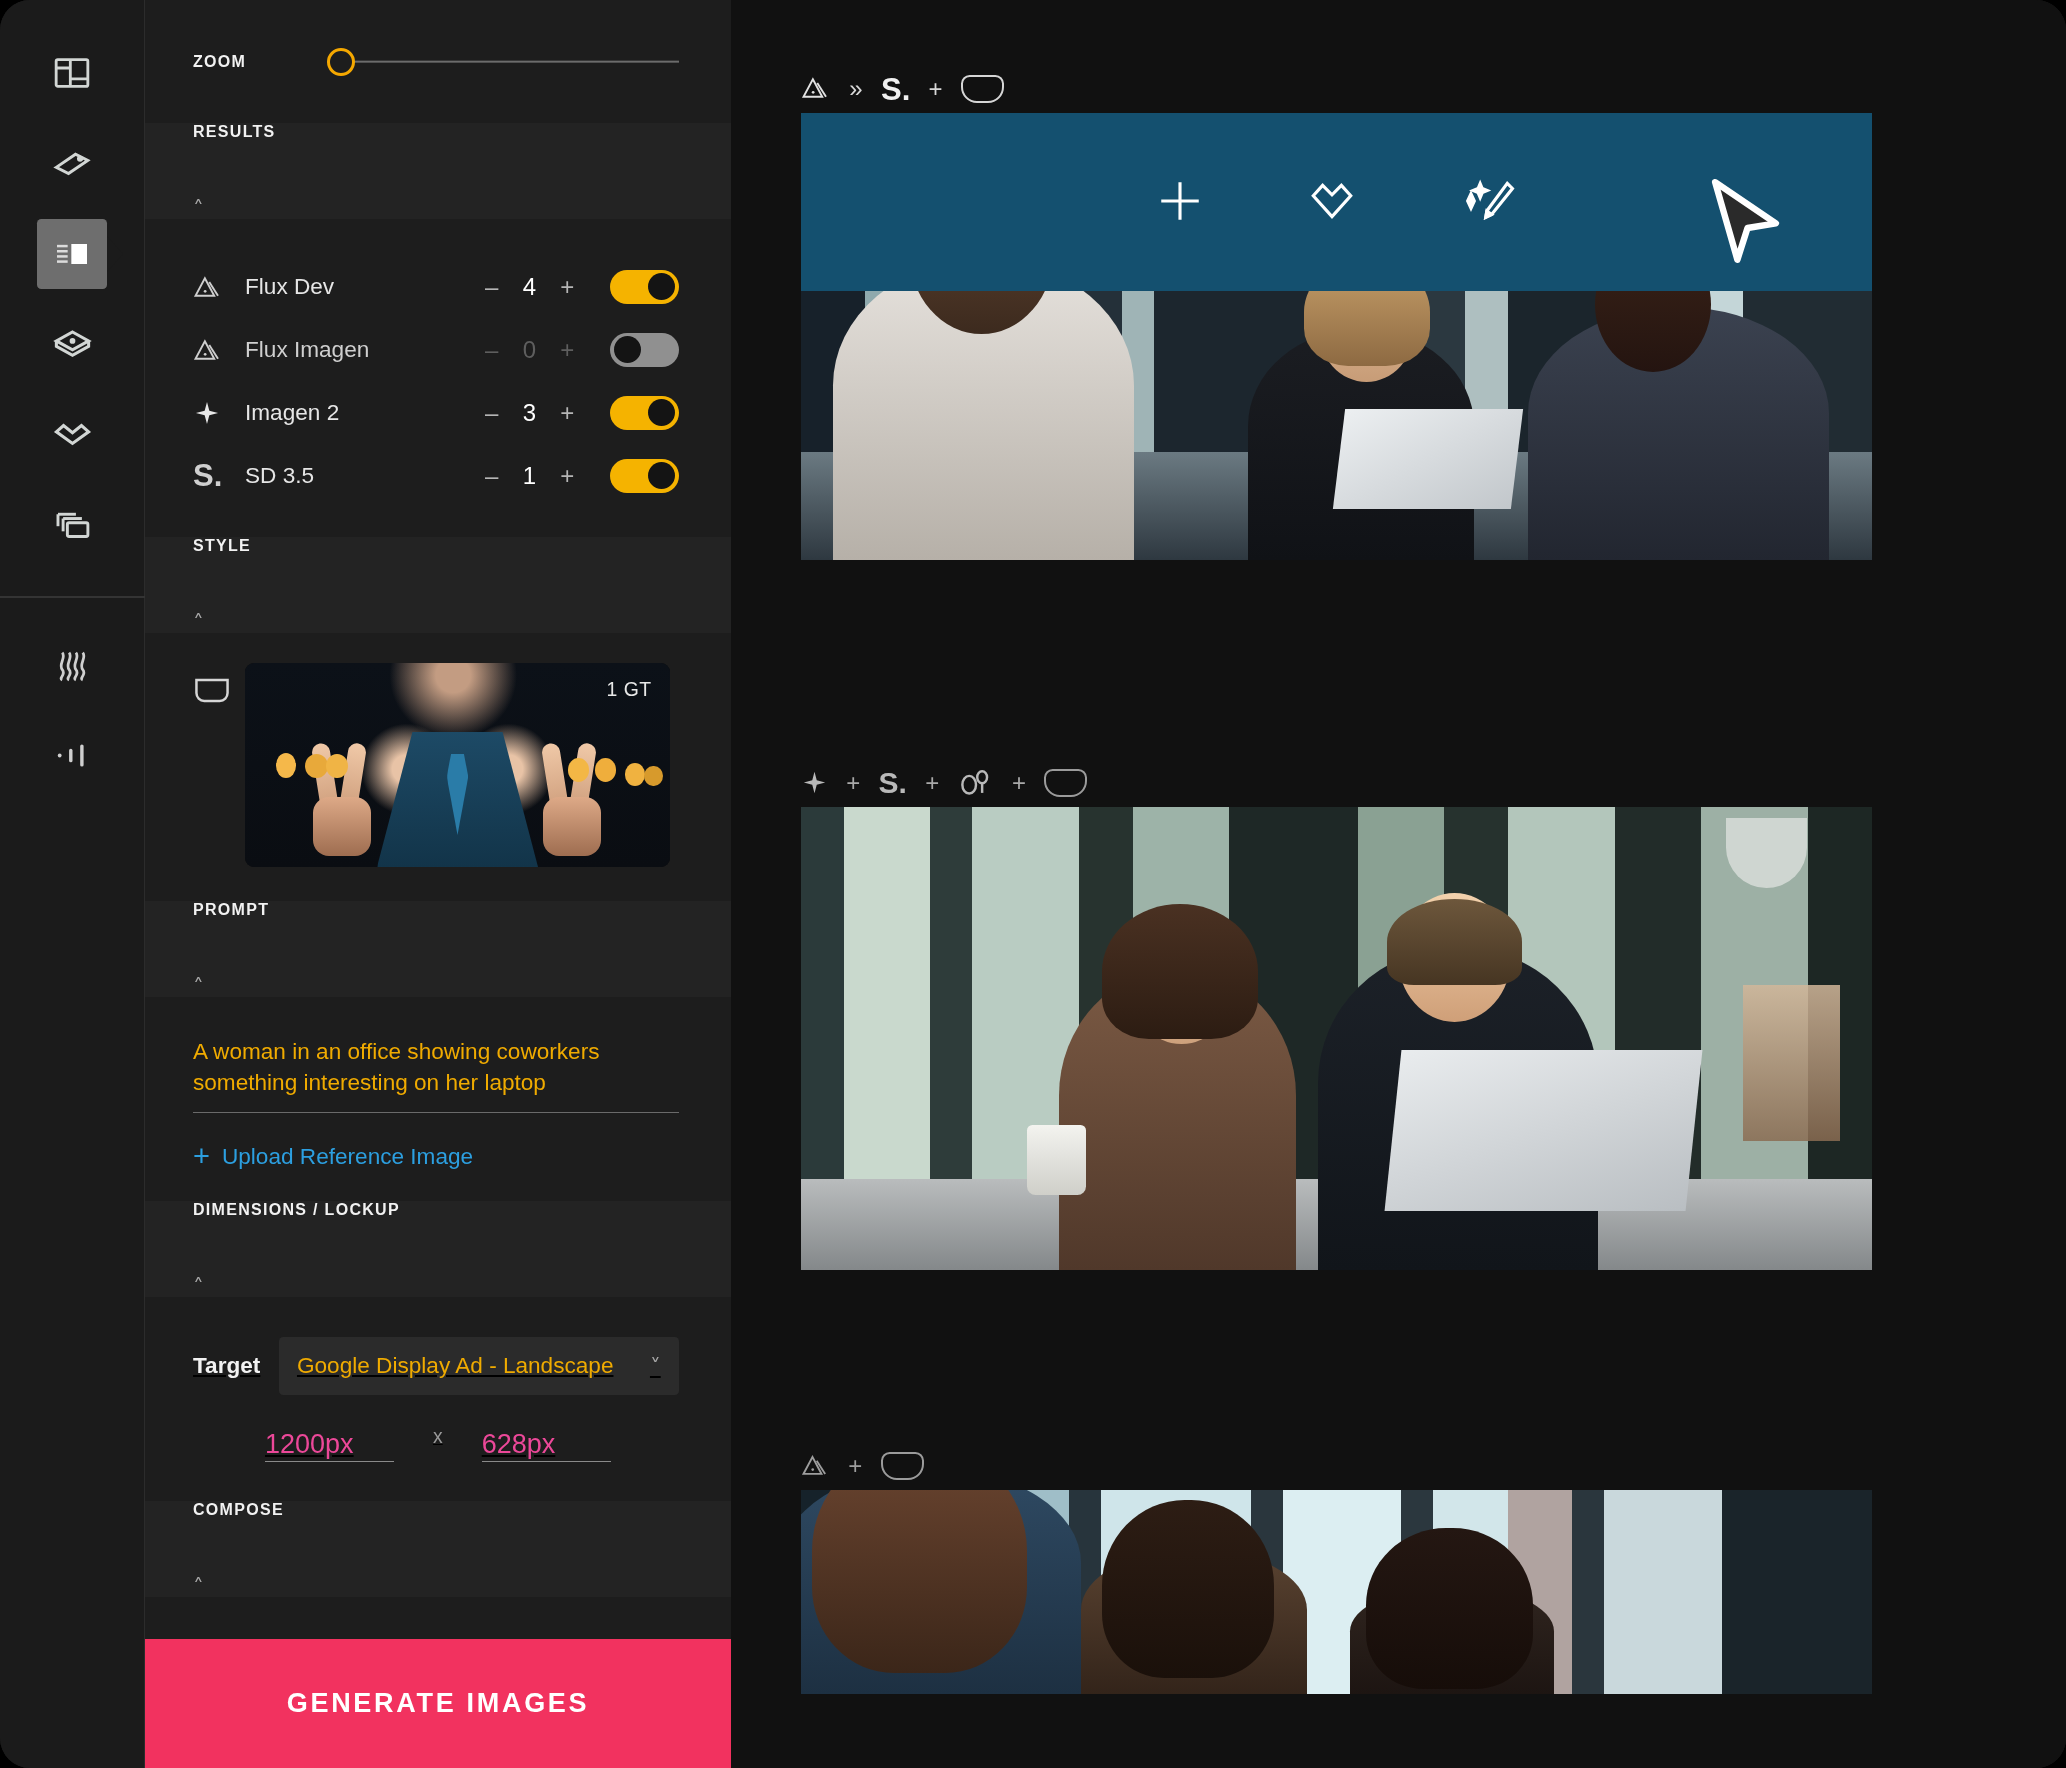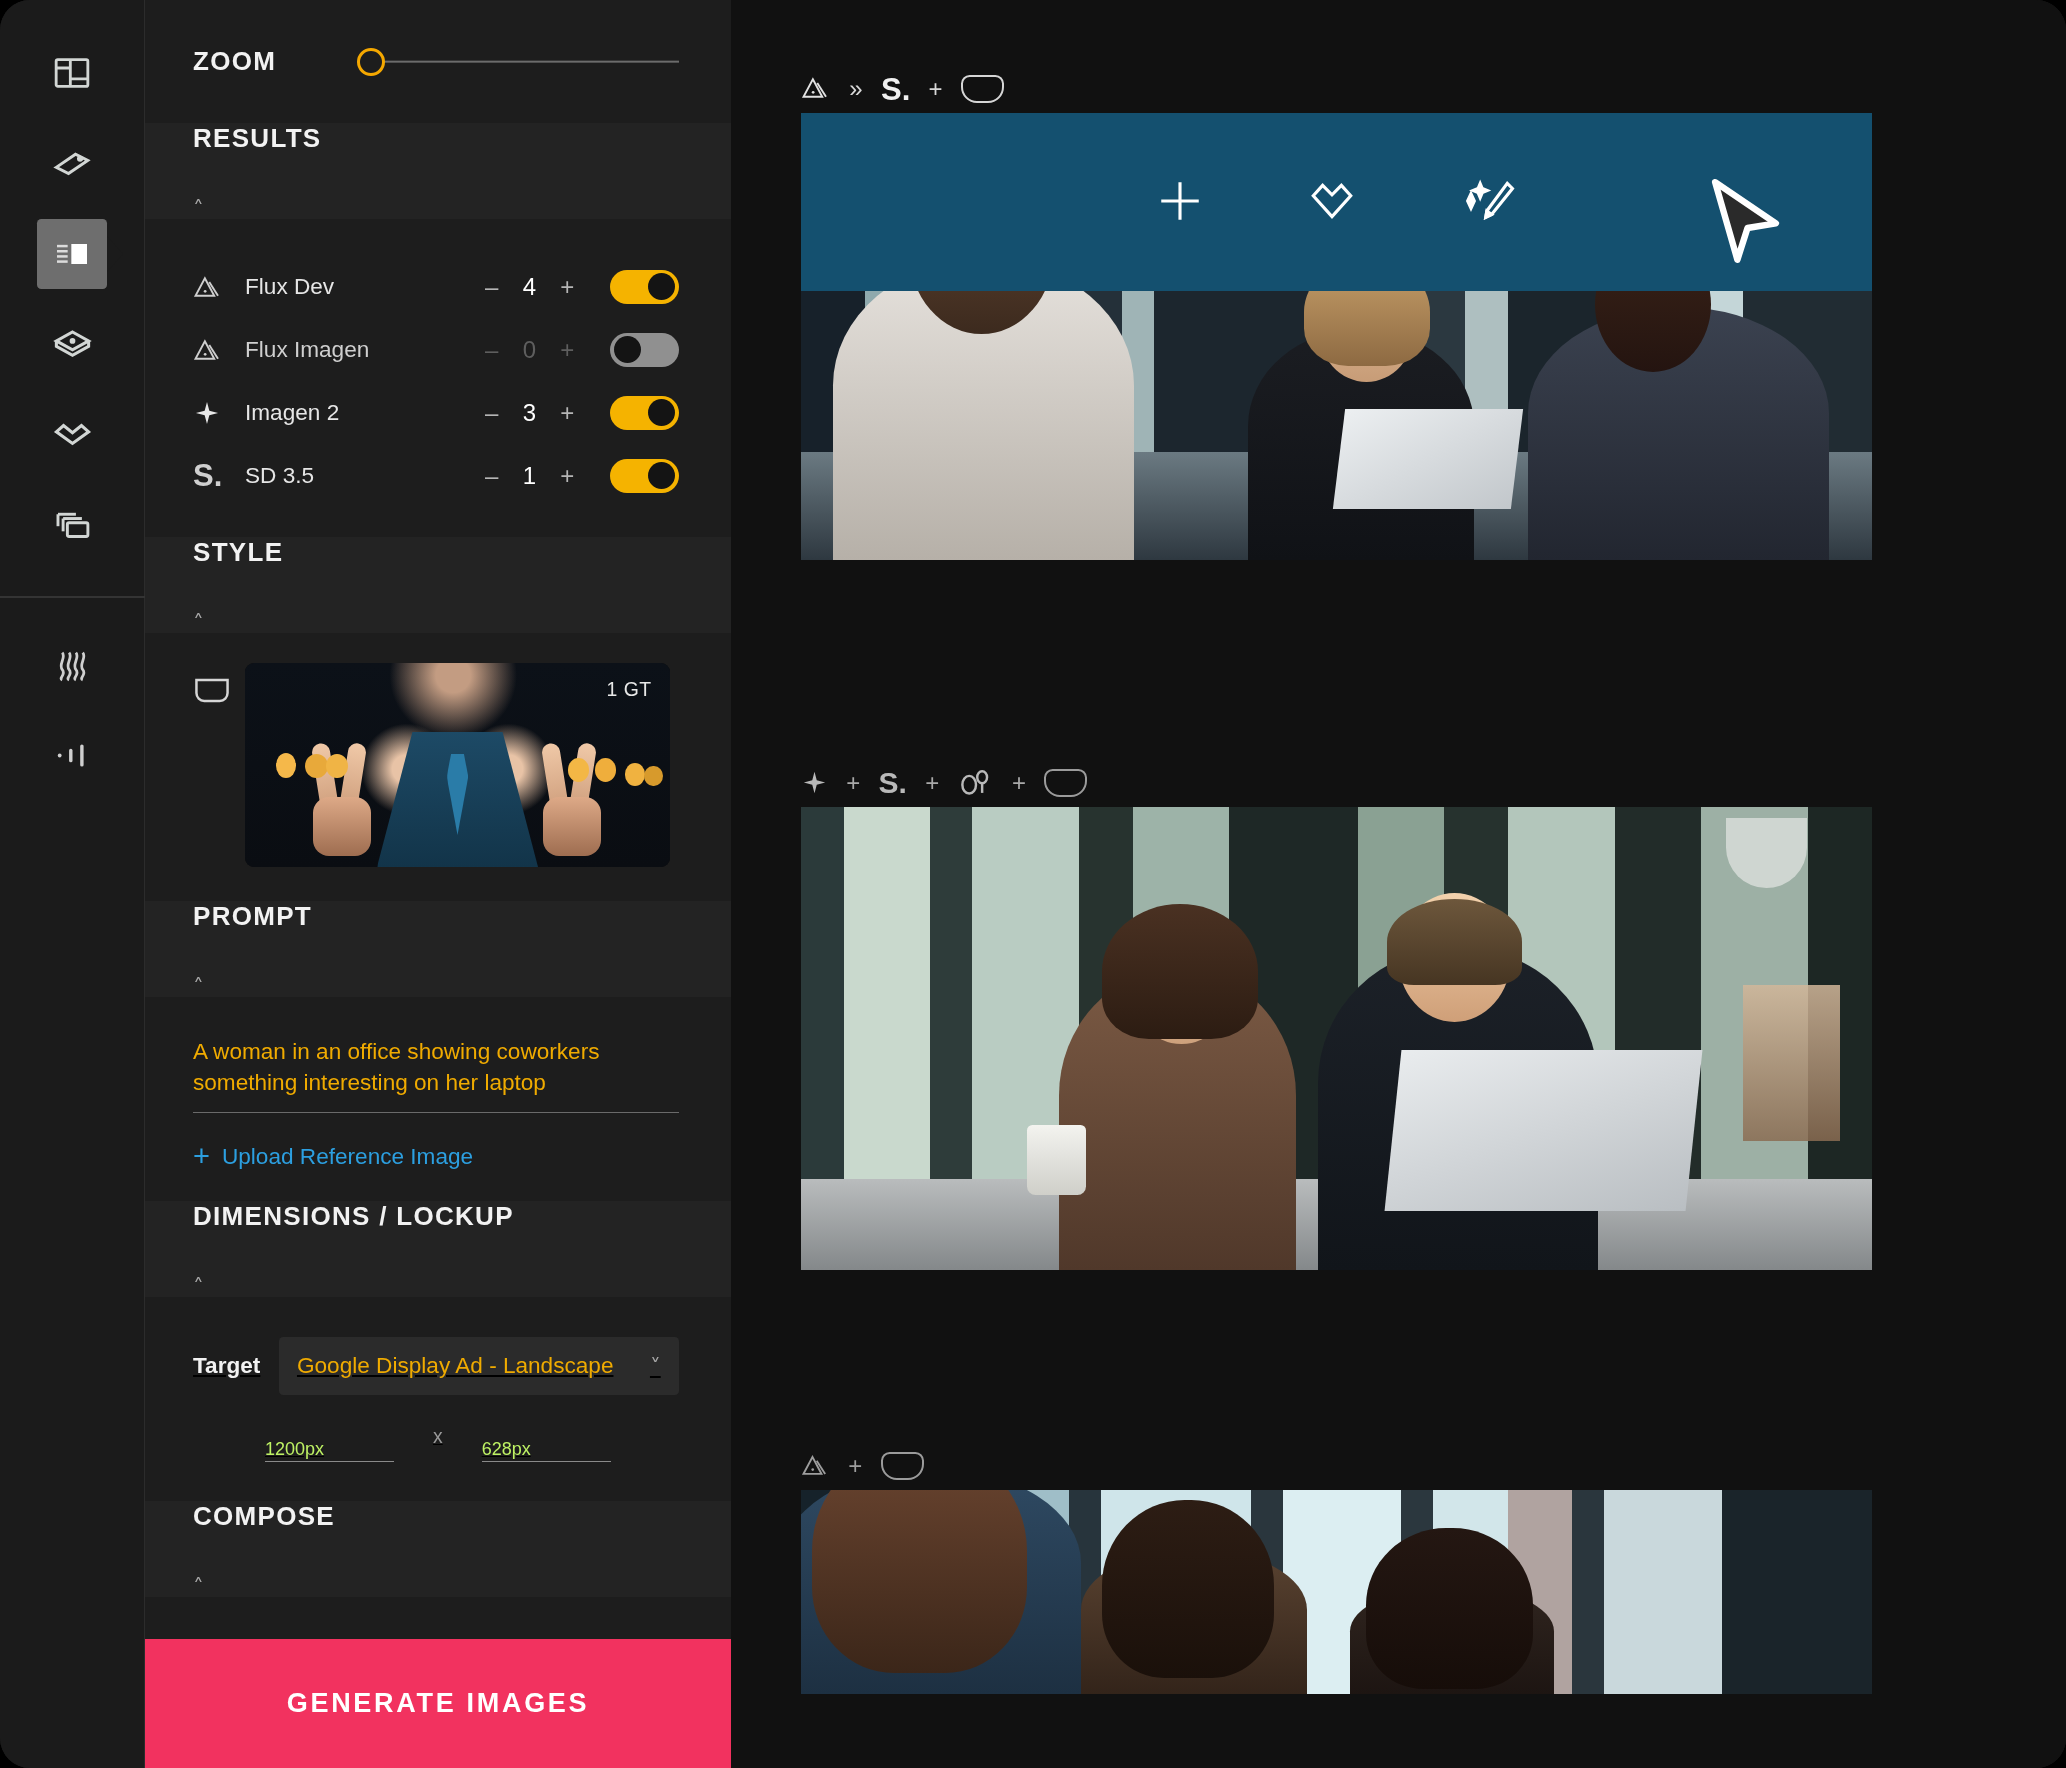--- a/index.html
+++ b/index.html
@@ -55,21 +55,21 @@
     background: #1d1d1d;
     display: flex; flex-direction: column;
     position: relative;
   }
   .zoom-row {
     height: 123px;
     display: flex; align-items: center;
     padding: 0 52px 0 48px;
   }
   .sec-label {
-    font-size: 26px; font-weight: 700; letter-spacing: 1.3px;
+    font-size: 16px; font-weight: 700; letter-spacing: 1.3px;
     color: #f2f2f2;
   }
   .slider-wrap {
     flex: 1; margin-left: 81px;
     display: flex; align-items: center;
     position: relative; height: 32px;
   }
   .slider-track {
     position: absolute; left: 0; right: 0; top: 50%;
     height: 2.7px; background: #6c6c6c; transform: translateY(-50%);
@@ -184,21 +184,21 @@
   .dim-row { display: flex; align-items: center; }
   .dim-label { font-size: 22.6px; font-weight: 700; color: #f2f2f2; margin-right: 18.3px; }
   .select {
     flex: 1; height: 58px; background: #2b2b2b; border-radius: 4.3px;
     display: flex; align-items: center; justify-content: space-between;
     padding: 0 18.3px;
   }
   .select-val { font-size: 22.6px; color: #f0ab00; }
   .dim-inputs { display: flex; align-items: flex-end; margin-top: 30px; padding-left: 72px; }
   .dim-field { width: 129px; }
-  .dim-val { font-size: 18px; color: #bef264; padding-bottom: 1px; }
+  .dim-val { font-size: 27px; color: #ec4899; padding-bottom: 1px; }
   .dim-underline { height: 1.6px; background: #8a8a8a; }
   .dim-x { font-size: 19.4px; color: #9a9a9a; margin: 0 39px 14px 39px; }
 
   
   .compose-body { padding: 39px 52px 21.5px 48px; }
 
   .cta {
     position: absolute; left: 0; right: 0; bottom: 0;
     height: 129px; background: #f2325f;
     display: flex; align-items: center; justify-content: center;

